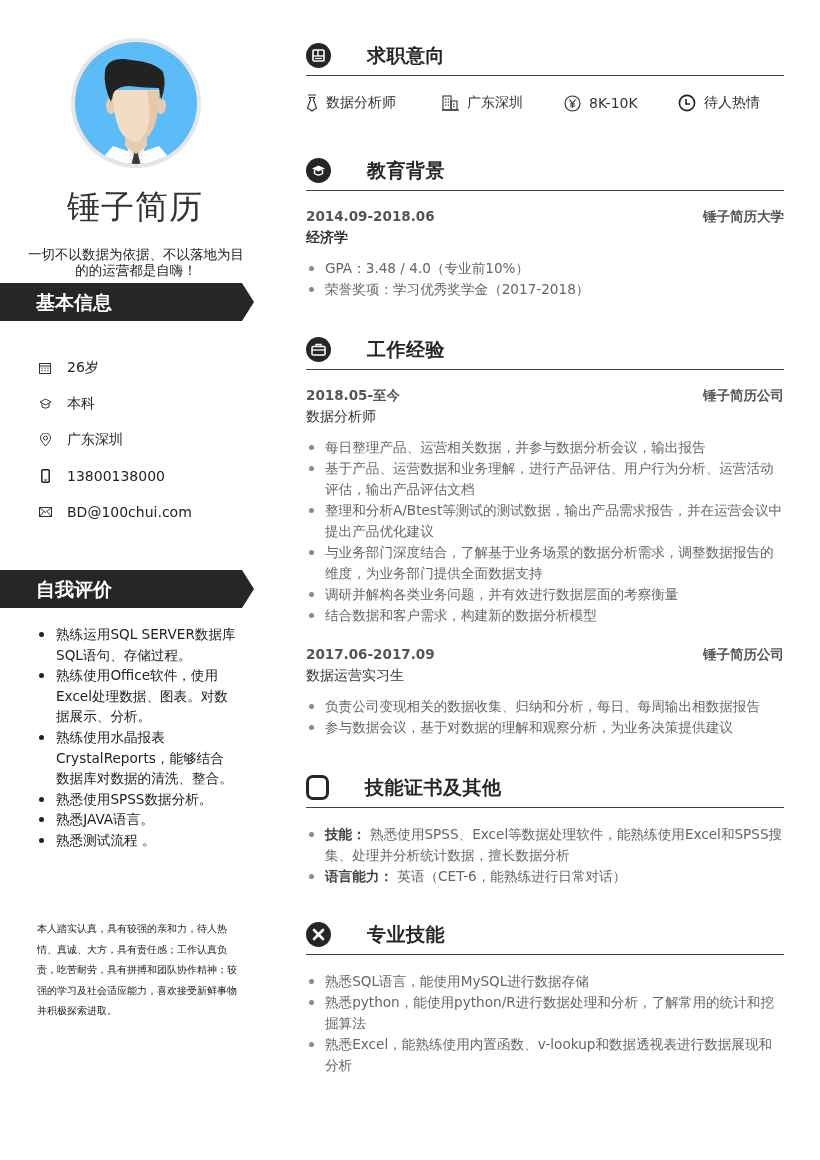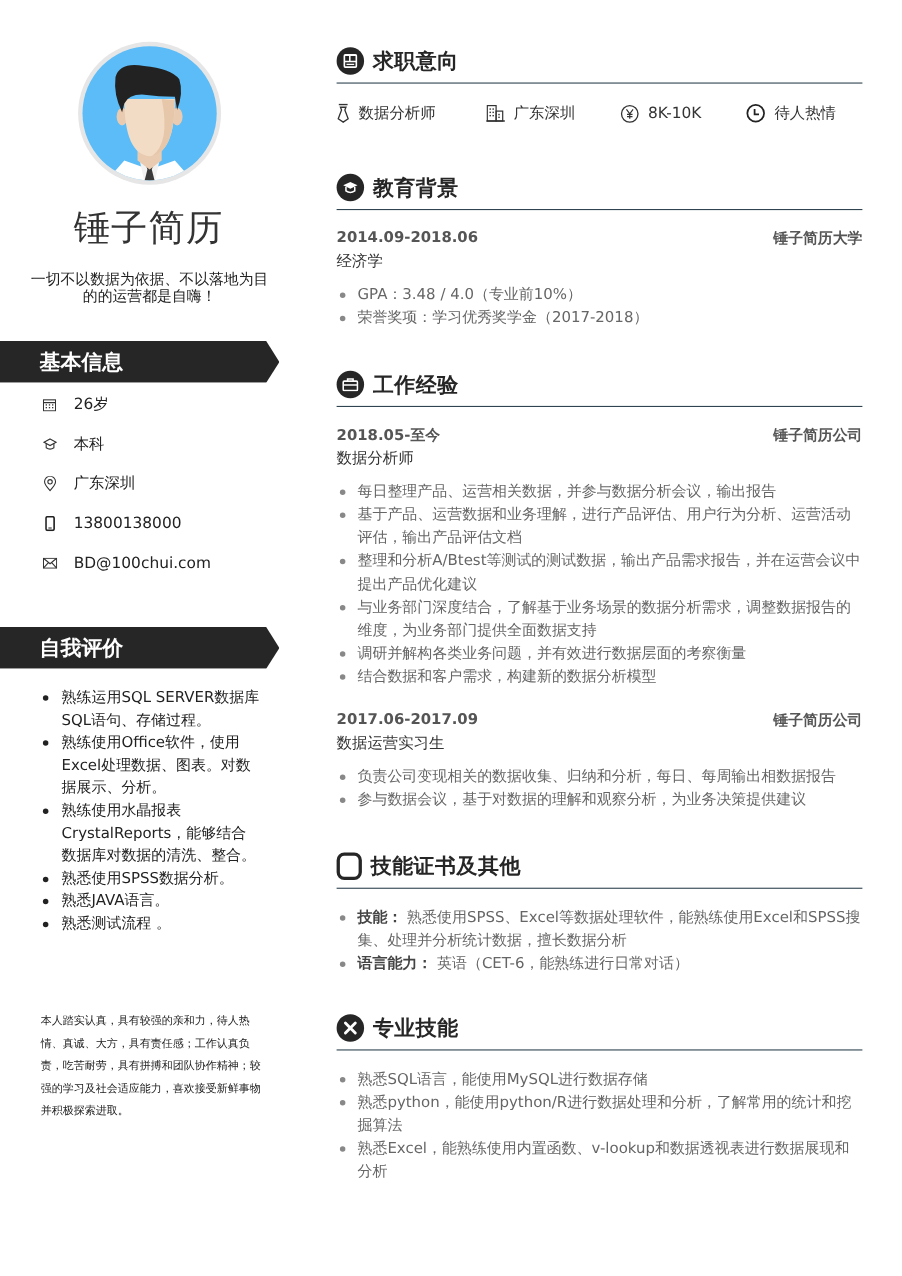--- a/index.html
+++ b/index.html
@@ -19,21 +19,21 @@
   .info-list li { height: 36px; display: flex; align-items: center; font-size: 14px; color: #222; }
   .info-list .ic { width: 14px; height: 14px; margin-right: 15px; display: inline-flex; align-items: center; justify-content: center; color: #333; }
 
   .self-list { position: absolute; left: 37px; top: 624px; width: 200px; list-style: none; font-size: 13.6px; line-height: 20.6px; color: #222; }
   .self-list li { position: relative; padding-left: 19px; }
   .self-list li::before { content: ""; position: absolute; left: 2px; top: 8px; width: 5px; height: 5px; border-radius: 50%; background: #222; }
   .self-para { position: absolute; left: 37px; top: 919px; width: 200px; font-size: 10px; line-height: 20.6px; color: #222; }
 
   
   .right { position: absolute; left: 306px; top: 0; width: 478px; }
-  .sec-head { position: absolute; left: 0; width: 478px; height: 40px; border-bottom: 1.5px solid #2f4450; display: flex; align-items: center; }
+  .sec-head { position: absolute; left: 0; width: 478px; height: 40px; border-bottom: 1.5px solid #2f4450; display: flex; align-items: center; gap: 28px; }
   .sec-head .circ { width: 25px; height: 25px; border-radius: 50%; background: #262626; display: inline-flex; align-items: center; justify-content: center; margin-right: 8px; }
   .sec-head .title { font-size: 19px; font-weight: bold; color: #262626; letter-spacing: 0.5px; }
 
   .intent { position: absolute; left: 0; top: 94px; width: 478px; display: flex; font-size: 14px; color: #333; }
   .intent .it { display: flex; align-items: center; }
   .intent .it svg { margin-right: 8px; }
 
   .row-head { position: absolute; left: 0; width: 478px; display: flex; justify-content: space-between; font-size: 13.5px; font-weight: bold; color: #555; }
   .subtitle { position: absolute; left: 0; font-size: 14px; color: #333; }
   .blist { position: absolute; left: 0; width: 478px; list-style: none; font-size: 13.6px; line-height: 21px; color: #666; }
@@ -62,21 +62,21 @@
         <path d="M38 48 Q38 98 61 100 Q84 98 84 48 Z" fill="#f3dcc6"></path>
         <path d="M72 48 Q84 50 84 48 Q84 96 63 100 Q80 88 72 48 Z" fill="#e6c7a9"></path>
 
         <path d="M30 28 Q34 14 56 18 Q80 20 88 30 Q92 42 86 58 L84 46 Q70 46 54 44 Q42 44 38 52 L36 60 Q28 44 30 28 Z" fill="#222222"></path>
       </svg>
     </div>
   </div>
   <div class="name">锤子简历</div>
   <div class="motto">一切不以数据为依据、不以落地为目的的运营都是自嗨！</div>
 
-  <div class="banner" style="top:310px;">基本信息</div>
+  <div class="banner" style="top:283px;">基本信息</div>
   <ul class="info-list">
     <li>
       <span class="ic">
         <svg width="12" height="12" viewBox="0 0 12 12">
             <rect x="0.5" y="1.5" width="11" height="10" fill="none" stroke="#333"></rect>
             <line x1="0.5" y1="4" x2="11.5" y2="4" stroke="#333"></line>
             <g fill="#333">
               <rect x="2.5" y="5.5" width="1.2" height="1.2"></rect>
               <rect x="5.4" y="5.5" width="1.2" height="1.2"></rect>
               <rect x="8.3" y="5.5" width="1.2" height="1.2"></rect>
@@ -198,21 +198,21 @@
           <path d="M7.5 1.5 L14 4.5 L7.5 7.5 L1 4.5 Z" fill="#fff"></path>
           <path d="M3.5 6 L3.5 9.5 Q7.5 12.5 11.5 9.5 L11.5 6" fill="none" stroke="#fff" stroke-width="1.4"></path>
         </svg>
     </span>
     <span class="title">教育背景</span>
   </div>
   <div class="row-head" style="top:208px;">
     <span>2014.09-2018.06</span>
     <span>锤子简历大学</span>
   </div>
-  <div class="subtitle" style="top:229px;">经济学</div>
+  <div class="subtitle" style="top:229px;font-weight:bold;">经济学</div>
   <ul class="blist" style="top:258px;">
     <li>GPA：3.48 / 4.0（专业前10%）</li>
     <li>荣誉奖项：学习优秀奖学金（2017-2018）</li>
   </ul>
 
   <div class="sec-head" style="top:330px;">
     <span class="circ">
       <svg width="15" height="13" viewBox="0 0 15 13">
           <rect x="1" y="3.5" width="13" height="8.5" rx="1" fill="none" stroke="#fff" stroke-width="1.5"></rect>
           <path d="M5 3.5 L5 1.5 L10 1.5 L10 3.5" fill="none" stroke="#fff" stroke-width="1.4"></path>

